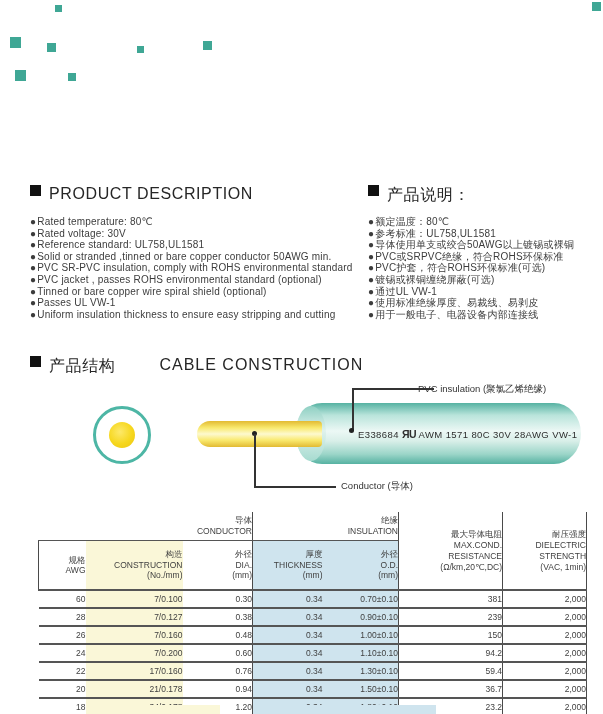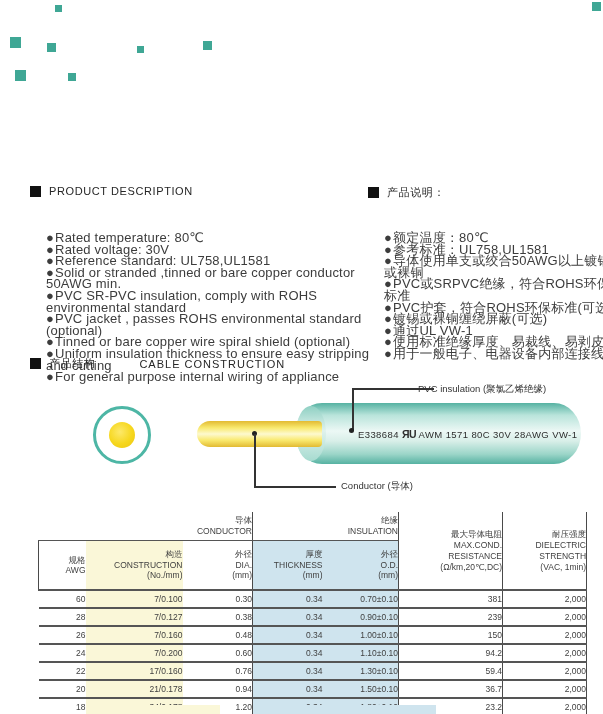--- a/index.html
+++ b/index.html
@@ -1,22 +1,22 @@
 <!DOCTYPE html>
 <html style="--accent-teal: #3fa795; --ring-teal: #4db6a5; --jacket-edge: #56b2a2; --jacket-light: #b9e4db; --jacket-mid: #ecf8f5; --conductor-yellow: #f6d71d; --conductor-edge: #e2ba32; --conductor-mid: #fdf9cf; --band-yellow: #faf7d8; --band-blue: #cfe4ee; --table-line: #555555; --text-dark: #3a3a3a;"><head>
 <meta charset="utf-8">
 <style>
   html,body{margin:0;padding:0;background:#fff;}
   .page{position:relative;width:603px;height:714px;background:#fff;overflow:hidden;
         font-family:"Liberation Sans","DejaVu Sans",sans-serif;color:var(--text-dark,#3a3a3a);}
   .sq{position:absolute;background:var(--accent-teal,#3fa795);}
-  .sec-head{position:absolute;font-size:11px;letter-spacing:.6px;color:#262626;display:flex;align-items:center;gap:8px;}
+  .sec-head{position:absolute;font-size:16px;letter-spacing:.6px;color:#262626;display:flex;gap:8px;}
   .sec-head .marker{width:11px;height:11px;background:#111;display:inline-block;flex:0 0 auto;}
   .sec-head .en2{margin-left:36px;letter-spacing:1px;}
-  .spec-list{position:absolute;margin:16px;padding:0;list-style:none;font-size:13px;line-height:11.6px;color:#3c3c3c;letter-spacing:.2px;}
+  .spec-list{position:absolute;margin:0;padding:0;list-style:none;font-size:10px;line-height:11.6px;color:#3c3c3c;letter-spacing:.2px;}
   .spec-list li::before{content:"\25CF";margin-right:1px;}
   
   .diagram{position:absolute;left:0;top:375px;width:603px;height:135px;}
   .xsec-outer{position:absolute;left:93px;top:31px;width:52px;height:52px;border:3px solid var(--ring-teal,#4db6a5);border-radius:50%;background:#fff;}
   .xsec-inner{position:absolute;left:109px;top:47px;width:26px;height:26px;border-radius:50%;
       background:radial-gradient(circle at 42% 38%, #fde96a 0%, var(--conductor-yellow,#f6d71d) 55%, #ecc512 100%);}
   .conductor-bar{position:absolute;left:197px;top:46px;width:125px;height:26px;border-radius:13px 4px 4px 13px;z-index:4;
       background:linear-gradient(to bottom, var(--conductor-edge,#e2ba32) 0%, #f9e96e 26%, var(--conductor-mid,#fdf9cf) 50%, #f9e96e 74%, var(--conductor-edge,#e2ba32) 100%);}
   .cable-body{position:absolute;left:295px;top:28px;width:286px;height:61px;border-radius:27px / 30.5px;z-index:2;
       background:linear-gradient(to bottom, var(--jacket-edge,#56b2a2) 0%, var(--jacket-light,#b9e4db) 20%, var(--jacket-mid,#ecf8f5) 46%, #d9efe9 62%, #9bd5c8 84%, var(--jacket-edge,#56b2a2) 100%);}
@@ -67,22 +67,22 @@
     <span>PRODUCT  DESCRIPTION</span>
   </div>
   <ul class="spec-list" style="left:30px;top:216px;width:335px;">
       <li>Rated temperature: 80℃</li>
       <li>Rated voltage: 30V</li>
       <li>Reference standard: UL758,UL1581</li>
       <li>Solid or stranded ,tinned or bare copper conductor 50AWG min.</li>
       <li>PVC SR-PVC insulation, comply with ROHS environmental standard</li>
       <li>PVC jacket , passes ROHS environmental standard (optional)</li>
       <li>Tinned or bare copper wire spiral shield (optional)</li>
+      <li>Passes UL VW-1</li>
       <li>Uniform insulation thickness to ensure easy stripping and cutting</li>
-      <li>For general purpose internal wiring of appliance</li>
     </ul>
 
   <div class="sec-head" style="left:368px;top:185px;">
     <span class="marker"></span>
     <span>产品说明：</span>
   </div>
   <ul class="spec-list" style="left:368px;top:216px;width:230px;">
       <li>额定温度：80℃</li>
       <li>参考标准：UL758,UL1581</li>
       <li>导体使用单支或绞合50AWG以上镀锡或裸铜</li>

